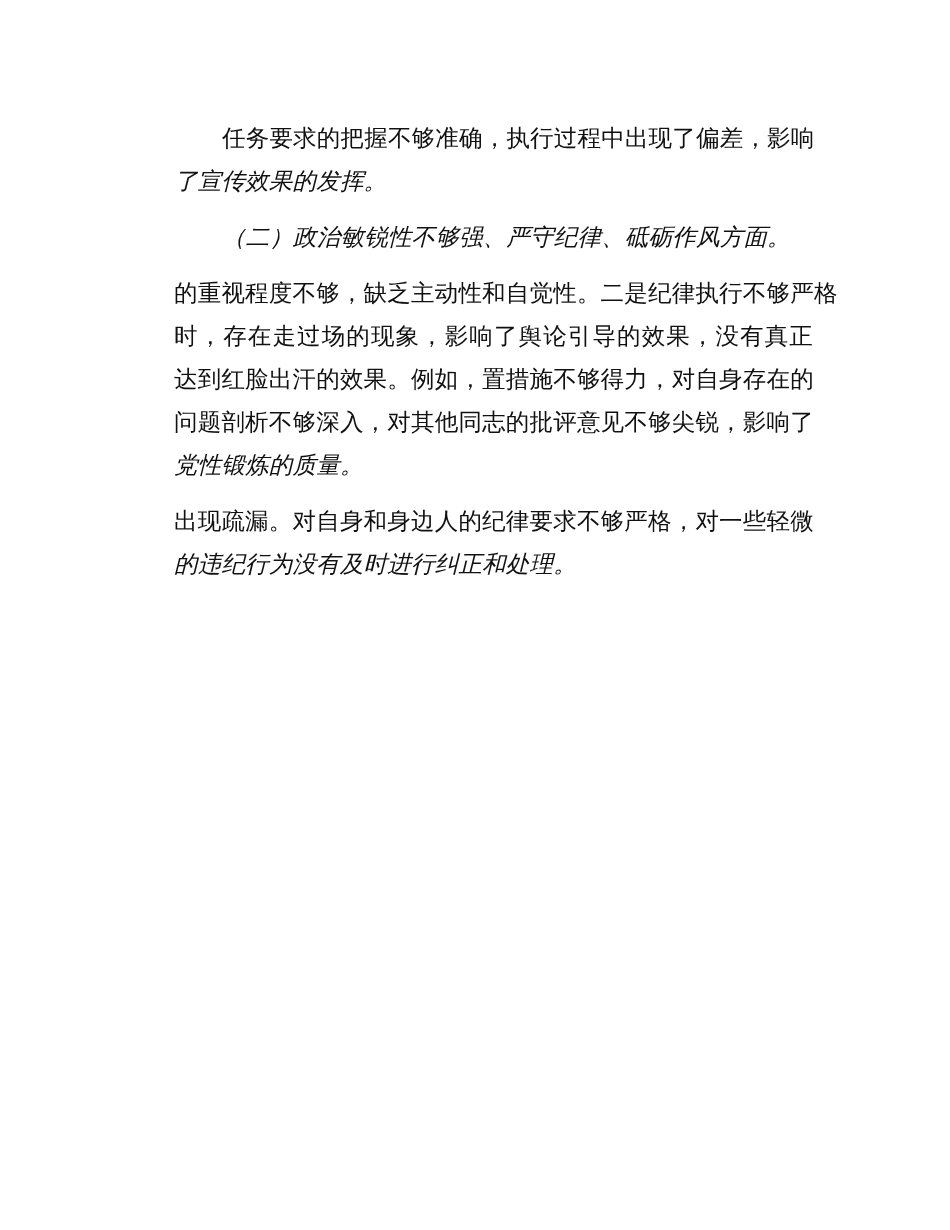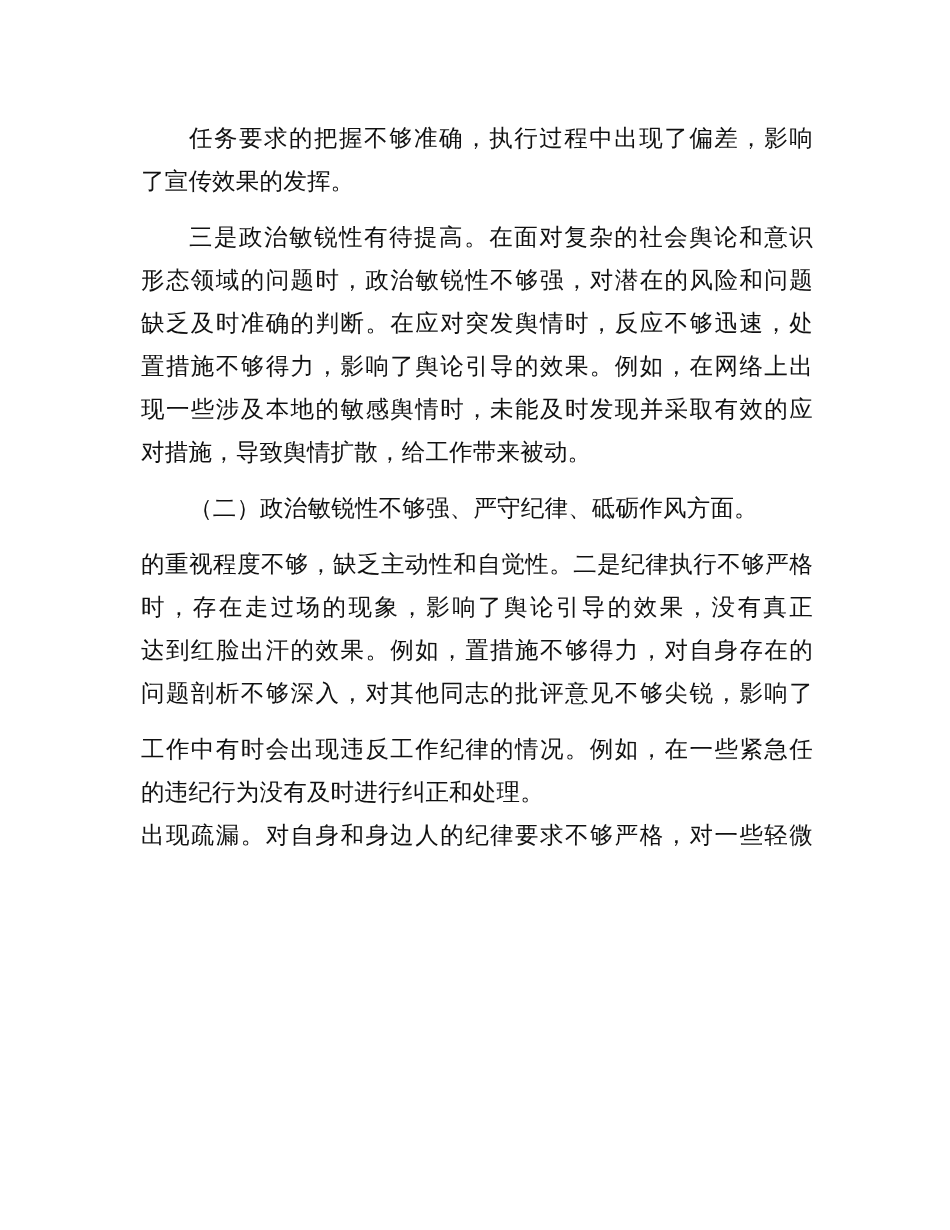--- a/index.html
+++ b/index.html
@@ -31,58 +31,52 @@
       text-indent: 48px;
     }
     .para.heading {
       text-indent: 48px;
     }
     .line {
       display: block;
       height: 43px;
       white-space: nowrap;
       text-align-last: justify;
+      margin-left: 33px;
     }
     .line.last {
       text-align-last: left;
+      font-style: italic;
     }
     .line.indent {
       padding-left: 48px;
     }
     .para .line { text-indent: 0; }
   </style>
 </head>
 <body>
 
 <div class="page">
 
   <div class="para">
     <span class="line indent">任务要求的把握不够准确，执行过程中出现了偏差，影响</span>
     <span class="line last">了宣传效果的发挥。</span>
   </div>
 
-  <div class="para">
-    <span class="line indent">三是政治敏锐性有待提高。在面对复杂的社会舆论和意识</span>
-    <span class="line">形态领域的问题时，政治敏锐性不够强，对潜在的风险和问题</span>
-    <span class="line">缺乏及时准确的判断。在应对突发舆情时，反应不够迅速，处</span>
-    <span class="line">置措施不够得力，影响了舆论引导的效果。例如，在网络上出</span>
-    <span class="line">现一些涉及本地的敏感舆情时，未能及时发现并采取有效的应</span>
-    <span class="line last">对措施，导致舆情扩散，给工作带来被动。</span>
-  </div>
 
   <div class="para heading">
     <span class="line last indent">（二）政治敏锐性不够强、严守纪律、砥砺作风方面。</span>
   </div>
 
   <div class="para">
     <span class="line">的重视程度不够，缺乏主动性和自觉性。二是纪律执行不够严格</span>
     <span class="line">时，存在走过场的现象，影响了舆论引导的效果，没有真正</span>
     <span class="line">达到红脸出汗的效果。例如，置措施不够得力，对自身存在的</span>
     <span class="line">问题剖析不够深入，对其他同志的批评意见不够尖锐，影响了</span>
+    <span class="line last">党性锻炼的质量。</span>
   </div>
 
   <div class="para">
-    <span class="line">工作中有时会出现违反工作纪律的情况。例如，在一些紧急任</span>
+    <span class="line">出现疏漏。对自身和身边人的纪律要求不够严格，对一些轻微</span>
     <span class="line last">的违纪行为没有及时进行纠正和处理。</span>
-    <span class="line">出现疏漏。对自身和身边人的纪律要求不够严格，对一些轻微</span>
   </div>
 
 </div>
 
 </body></html>

